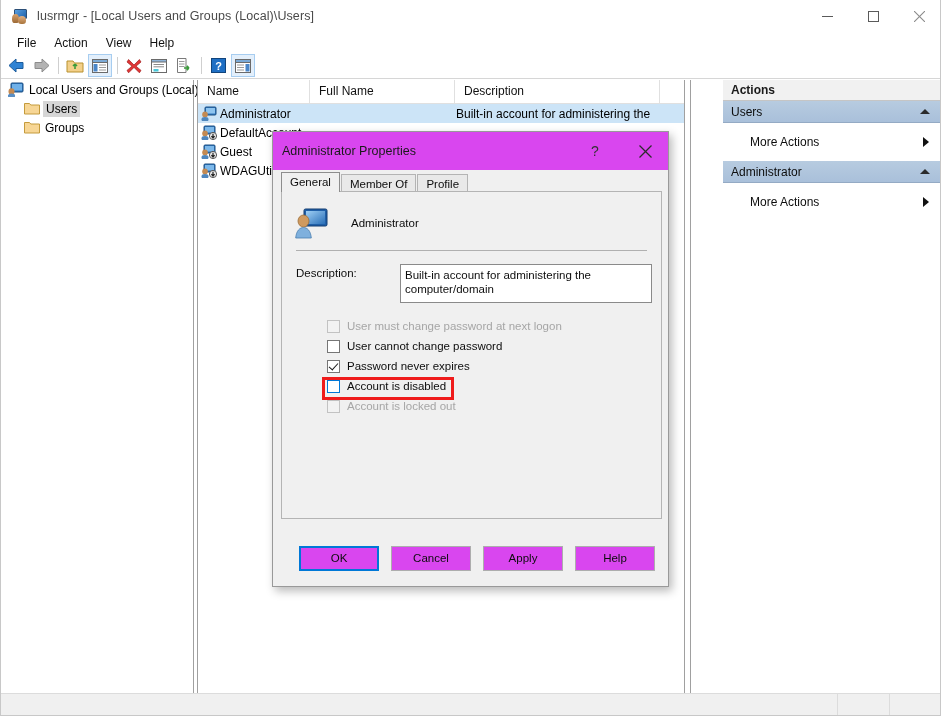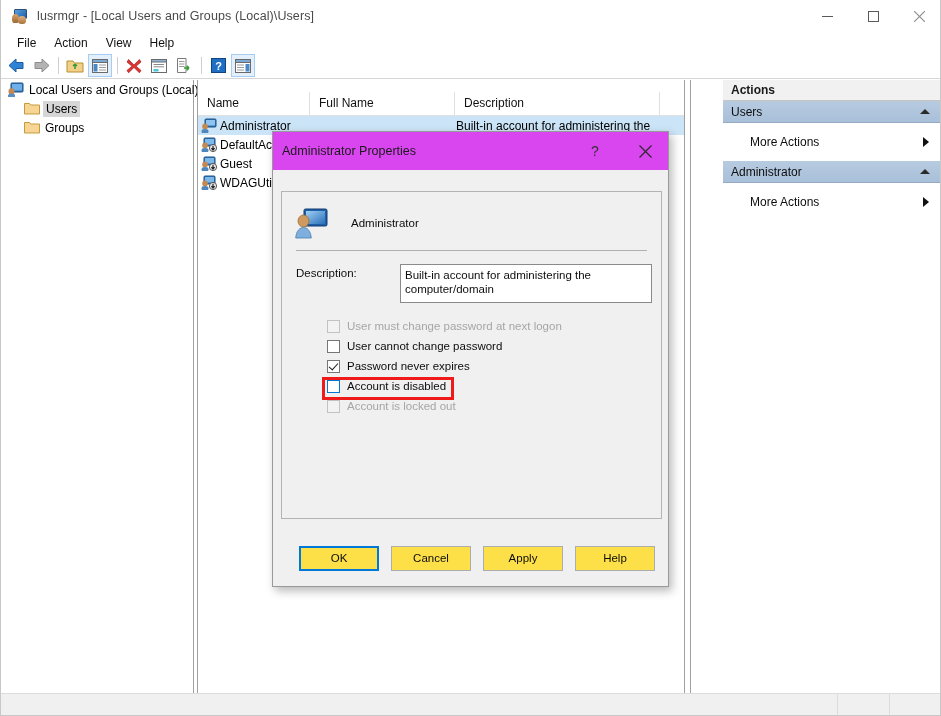--- a/index.html
+++ b/index.html
@@ -128,21 +128,20 @@
     width: 488px; height: 614px;
     background: #ffffff;
     border: 1px solid #a0a0a0;
     border-top: none;
     overflow: hidden;
   }
   .list-header {
     display: flex; height: 24px;
     background: #ffffff;
     border-bottom: 1px solid #e0e0e0;
-    margin-top: 12px;
   }
   .lh-cell {
     font-size: 12px; color: #111111;
     padding: 4px 0 0 9px;
     border-right: 1px solid #e0e0e0;
     white-space: nowrap; overflow: hidden;
   }
   .list-row {
     display: flex; align-items: center;
     height: 19px; padding-left: 3px;
@@ -315,21 +314,21 @@
   }
   .dlg-buttons {
     position: absolute; left: 0; bottom: 0;
     width: 100%; height: 56px;
     display: flex; align-items: center;
     justify-content: flex-end;
     padding-right: 13px;
   }
   .dbtn {
     width: 80px; height: 25px;
-    background: #fde047;
+    background: #d946ef;
     border: 1px solid #adadad;
     font-size: 11.5px; color: #0d0d0d;
     display: flex; align-items: center; justify-content: center;
     margin-left: 12px;
   }
   .dbtn.default { border: 2px solid #0078d7; }
 </style>
 </head>
 <body>
 
@@ -569,20 +568,25 @@
       <span class="t">Administrator Properties</span>
       <span class="dlg-help">?</span>
       <span class="dlg-close">
         <svg width="13" height="13" viewBox="0 0 13 13">
             <line x1="0.5" y1="0.5" x2="12.5" y2="12.5" stroke="#2b2b2b" stroke-width="1.2"></line>
             <line x1="12.5" y1="0.5" x2="0.5" y2="12.5" stroke="#2b2b2b" stroke-width="1.2"></line>
           </svg>
       </span>
     </div>
 
+    <div class="tabstrip">
+      <div class="tab active">General</div>
+      <div class="tab">Member Of</div>
+      <div class="tab">Profile</div>
+    </div>
 
     <div class="tab-body">
       <div class="tb-head">
         <span class="big-user-ico">
           <svg width="34" height="32" viewBox="0 0 34 32">
             <rect x="9" y="2" width="23" height="17" rx="1.5" fill="#1f5fa8" stroke="#133d70" stroke-width="1"></rect>
             <rect x="11" y="4" width="19" height="13" fill="url(#g1)"></rect>
             <defs>
                 <linearGradient id="g1" x1="0" y1="0" x2="1" y2="1">
               <stop offset="0%" stop-color="#9fd0f5"></stop>

